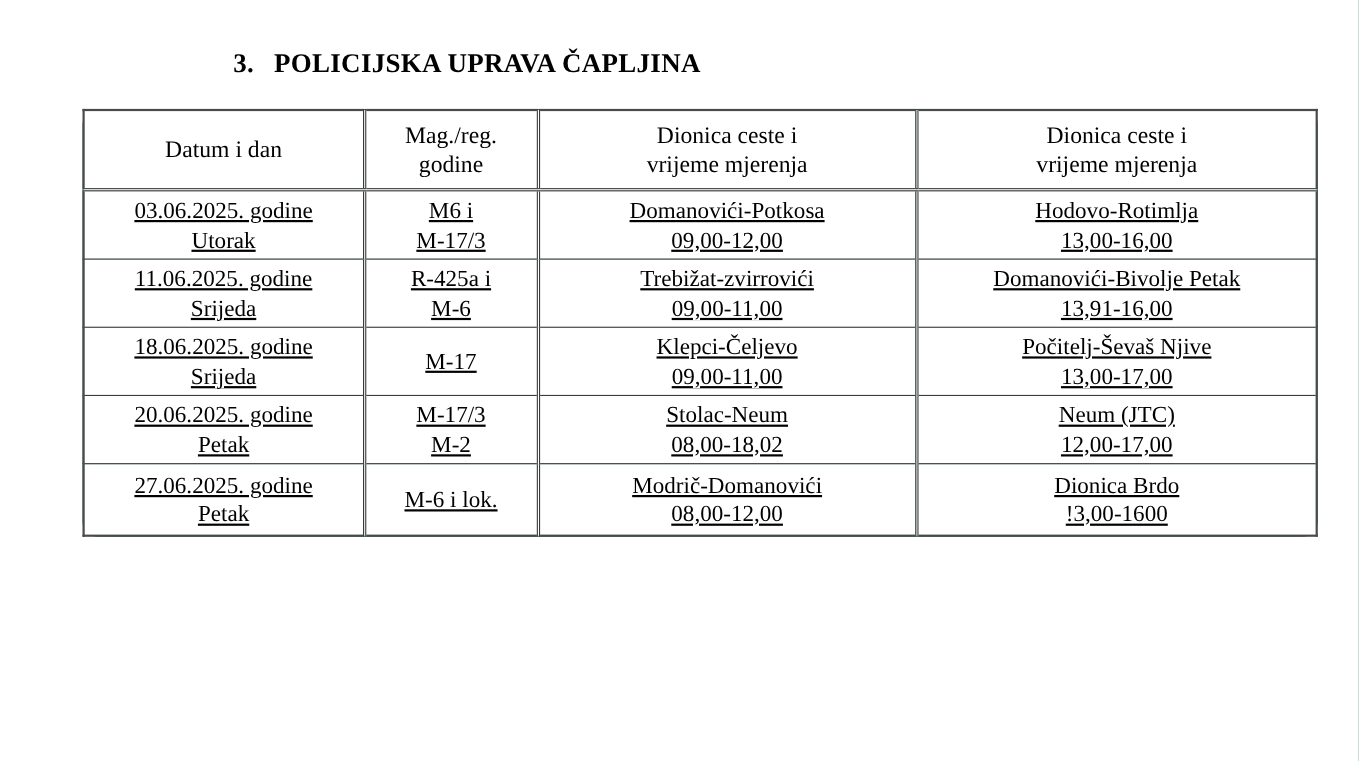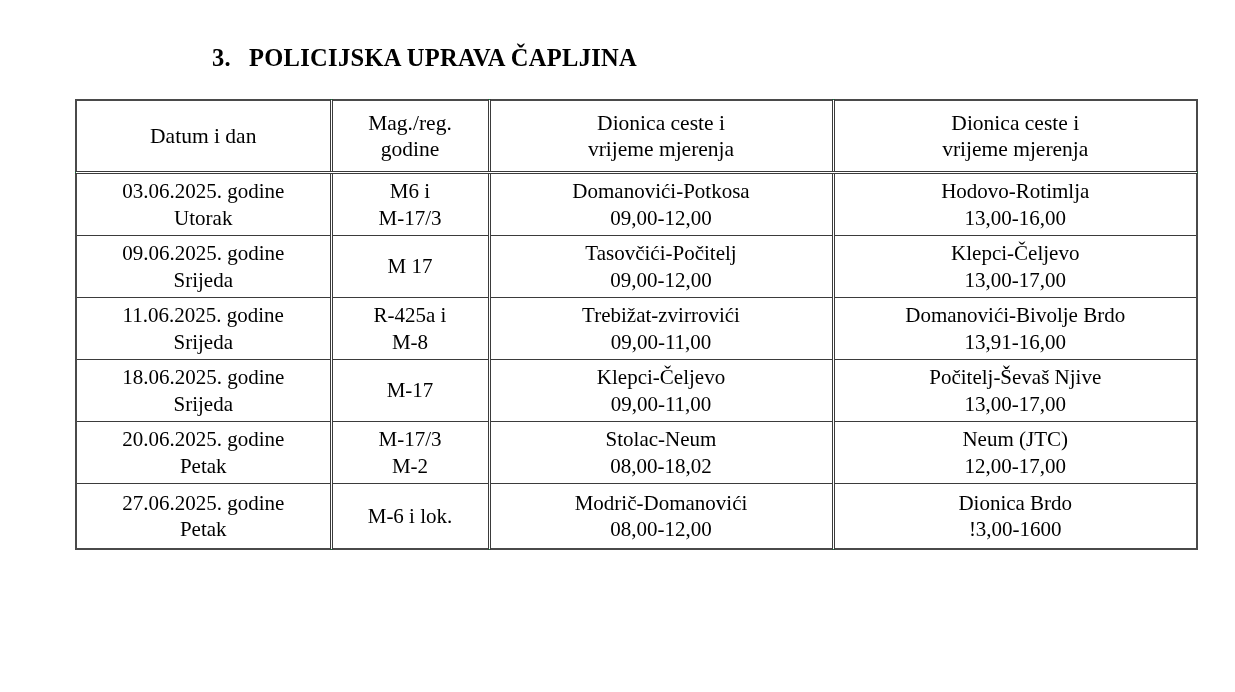--- a/index.html
+++ b/index.html
@@ -84,20 +84,21 @@
   thead th .hl {
     display: block;
     white-space: nowrap;
   }
 
   tbody td {
     font-size: 21px;
     line-height: 1.25;
     height: 61px;
     padding: 2px 4px;
+    text-decoration: underline;
   }
   tbody td .ln {
     display: block;
     white-space: nowrap;
   }
   
   tbody tr:last-child td {
     height: 64px;
   }
 </style>
@@ -152,54 +153,36 @@
           <td class="sep-left">
             <span class="ln">Domanovići-Potkosa</span>
             <span class="ln">09,00-12,00</span>
           </td>
           <td class="sep-left">
             <span class="ln">Hodovo-Rotimlja</span>
             <span class="ln">13,00-16,00</span>
           </td>
         </tr>
 
-        <tr>
-          <td>
-            <span class="ln">09.06.2025. godine</span>
-            <span class="ln">Srijeda</span>
-          </td>
-          <td class="sep-left">
-            <span class="ln">M 17</span>
-            <span class="ln"></span>
-          </td>
-          <td class="sep-left">
-            <span class="ln">Tasovčići-Počitelj</span>
-            <span class="ln">09,00-12,00</span>
-          </td>
-          <td class="sep-left">
-            <span class="ln">Klepci-Čeljevo</span>
-            <span class="ln">13,00-17,00</span>
-          </td>
-        </tr>
 
         <tr>
           <td>
             <span class="ln">11.06.2025. godine</span>
             <span class="ln">Srijeda</span>
           </td>
           <td class="sep-left">
             <span class="ln">R-425a i</span>
-            <span class="ln">M-8</span>
+            <span class="ln">M-6</span>
           </td>
           <td class="sep-left">
             <span class="ln">Trebižat-zvirrovići</span>
             <span class="ln">09,00-11,00</span>
           </td>
           <td class="sep-left">
-            <span class="ln">Domanovići-Bivolje Brdo</span>
+            <span class="ln">Domanovići-Bivolje Petak</span>
             <span class="ln">13,91-16,00</span>
           </td>
         </tr>
 
         <tr>
           <td>
             <span class="ln">18.06.2025. godine</span>
             <span class="ln">Srijeda</span>
           </td>
           <td class="sep-left">

